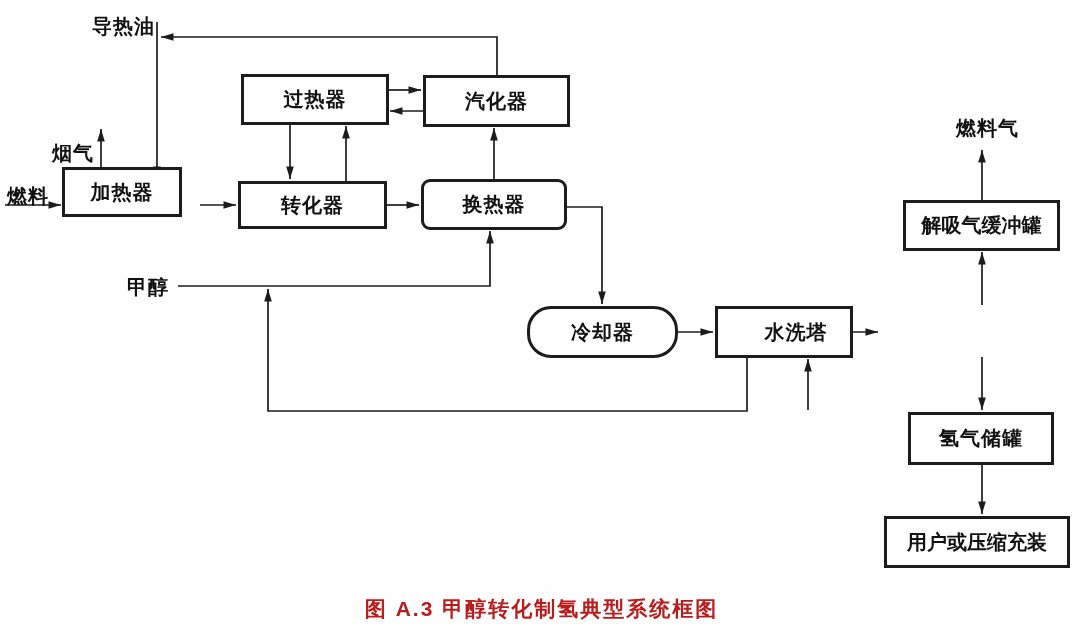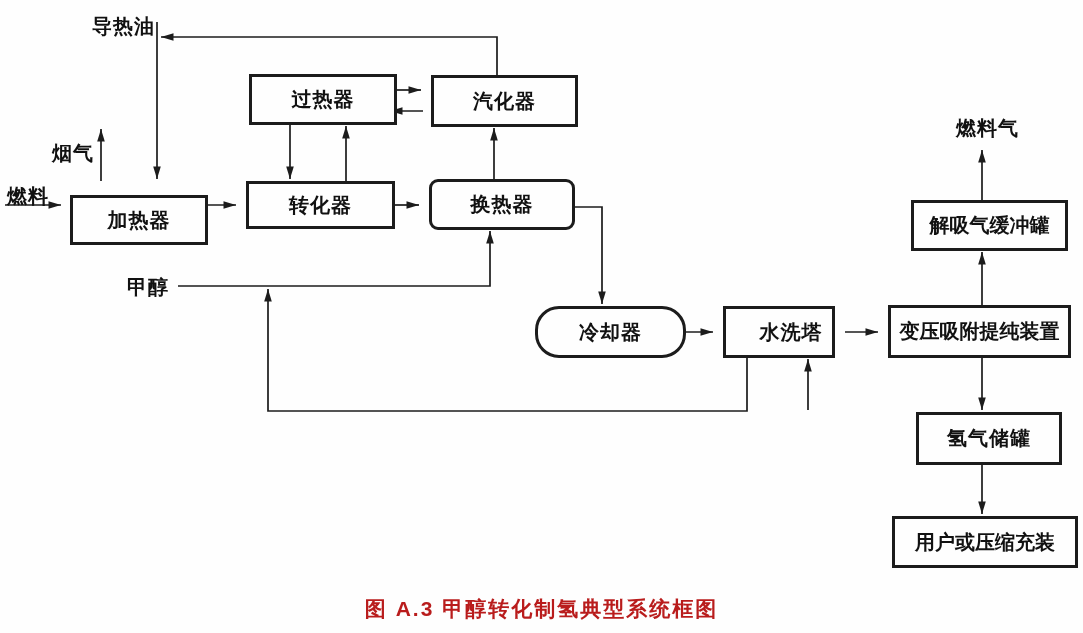--- a/index.html
+++ b/index.html
@@ -14,21 +14,20 @@
   .wires{position:absolute;left:0;top:0;}
   .node{
     position:absolute;
     box-sizing:border-box;
     border:3px solid #1c1c1c;
     background:#fefefe;
     display:flex;align-items:center;justify-content:center;
     font-size:20px;font-weight:600;
     white-space:nowrap;
     letter-spacing:1px;
-    margin-left:8px;
   }
   .slabel{
     position:absolute;
     font-size:20px;font-weight:600;
     white-space:nowrap;
     letter-spacing:1px;
   }
   .slabel.center{text-align:center;}
   .caption{
     position:absolute;
@@ -70,26 +69,25 @@
     <path d="M845 332 H878" marker-end="url(#arr)"></path>
     <path d="M808 410 V359" marker-end="url(#arr)"></path>
     <path d="M982 305 V252" marker-end="url(#arr)"></path>
     <path d="M982 200 V150" marker-end="url(#arr)"></path>
     <path d="M982 357 V410" marker-end="url(#arr)"></path>
     <path d="M982 465 V514" marker-end="url(#arr)"></path>
   </svg>
 
   <div class="node" style="left:241px;top:74px;width:148px;height:51px;">过热器</div>
   <div class="node" style="left:423px;top:75px;width:147px;height:52px;">汽化器</div>
-  <div class="node" style="left:62px;top:195px;width:138px;height:50px;">加热器</div>
+  <div class="node" style="left:62px;top:167px;width:120px;height:50px;">加热器</div>
   <div class="node" style="left:238px;top:181px;width:149px;height:48px;">转化器</div>
   <div class="node" style="left:421px;top:179px;width:146px;height:51px;border-radius:9px;">换热器</div>
   <div class="node" style="left:527px;top:306px;width:151px;height:52px;border-radius:24px;">冷却器</div>
-  <div class="node" style="left:715px;top:306px;width:112px;height:52px;padding-left:24px;">水洗塔</div>
-  <div class="node" style="left:880px;top:305px;width:183px;height:53px;letter-spacing:0;">变压吸附提纯装置</div>
+  <div class="node" style="left:715px;top:306px;width:138px;height:52px;padding-left:24px;">水洗塔</div>
   <div class="node" style="left:903px;top:200px;width:157px;height:51px;letter-spacing:0;">解吸气缓冲罐</div>
   <div class="node" style="left:908px;top:412px;width:146px;height:53px;">氢气储罐</div>
   <div class="node" style="left:884px;top:516px;width:186px;height:52px;letter-spacing:0;">用户或压缩充装</div>
 
   <div class="slabel" style="left:92px;top:13px;">导热油</div>
   <div class="slabel" style="left:52px;top:140px;">烟气</div>
   <div class="slabel" style="left:7px;top:183px;">燃料</div>
   <div class="slabel" style="left:127px;top:274px;">甲醇</div>
   <div class="slabel" style="left:956px;top:115px;">燃料气</div>
 

